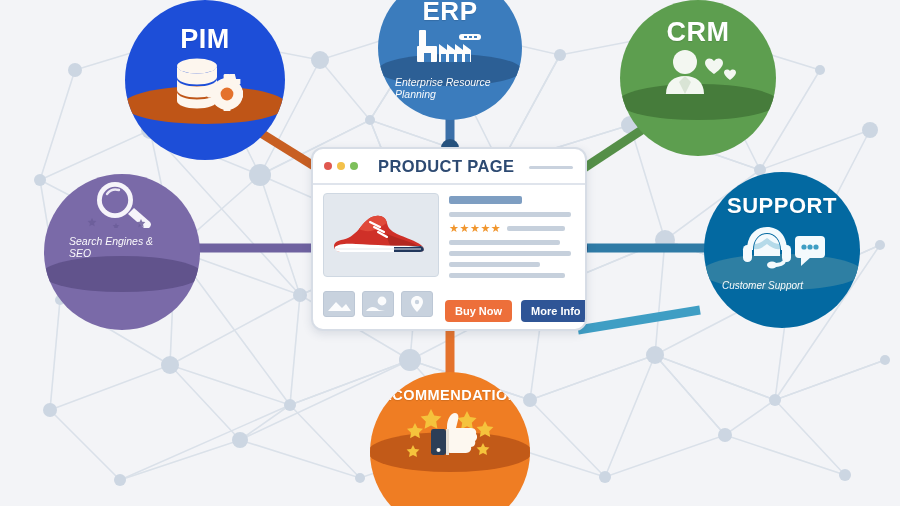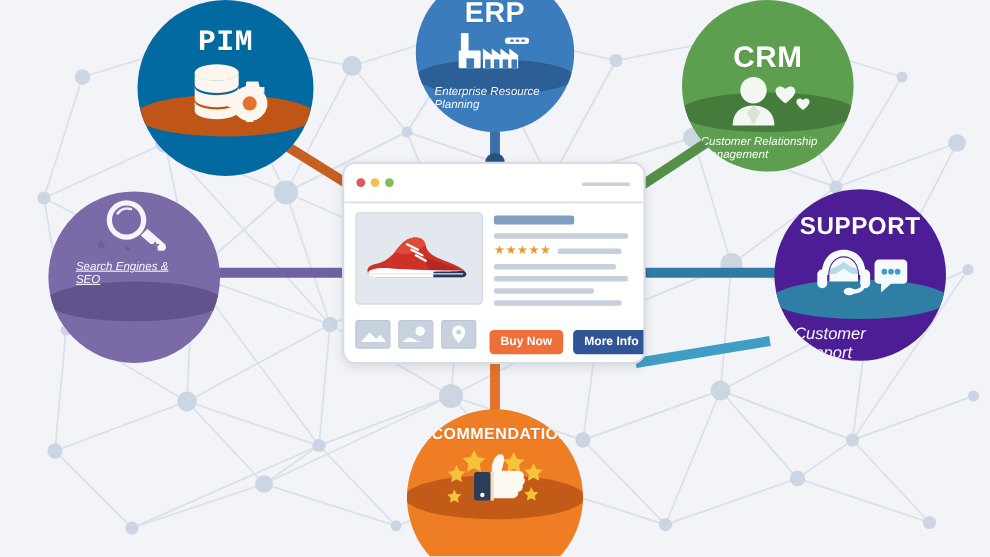--- a/index.html
+++ b/index.html
@@ -139,20 +139,21 @@
   <div class="hub" style="left:568px;top:238px;width:20px;height:20px;"></div>
   <div class="hub" style="left:441px;top:313px;width:18px;height:18px;"></div>
 
   <div id="card">
     <div id="titlebar">
       <div class="dots">
         <span class="dot" style="background:#e0584f"></span>
         <span class="dot" style="background:#f3c14a"></span>
         <span class="dot" style="background:#7dbf5a"></span>
       </div>
+      <div id="cardtitle">PRODUCT PAGE</div>
       <div id="titlerule"></div>
     </div>
 
     <div id="cardbody">
       <div id="heroimg">
         <svg viewBox="0 0 114 82" width="114" height="82">
           <g>
             <path d="M18,58 C14,58 10,56 10,52 C10,49 13,47 17,46 C24,45 30,41 35,35
                      C40,29 44,23 52,22 C58,21 62,24 63,29 C64,34 67,37 73,40
                      C82,44 92,47 97,51 C101,54 101,58 96,58 Z" fill="#cf3028"></path>
@@ -207,21 +208,21 @@
         </svg>
       </div>
     </div>
 
     <div id="btnrow">
       <div class="btn" id="buynow">Buy Now</div>
       <div class="btn" id="moreinfo">More Info</div>
     </div>
   </div>
 
-  <div class="node" style="left:125px;top:0px;width:160px;height:160px;background:#0369a1;font-family:Liberation Mono, monospace;">
+  <div class="node" style="left:125px;top:0px;width:160px;height:160px;background:#1d4ed8;">
     <div class="ellipse" style="left:-2px;top:86px;width:164px;height:38px;background:#bf5517;"></div>
     <div class="title" style="font-size:27px;margin-top:26px;">PIM</div>
     <div class="icon" style="margin-top:4px;">
       <svg viewBox="0 0 76 54" width="76" height="54">
         <g fill="#fdf6ee">
           <ellipse cx="30" cy="9" rx="20" ry="7.5"></ellipse>
           <path d="M10,9 L10,20 C10,24 19,27.5 30,27.5 C41,27.5 50,24 50,20 L50,9
                    C50,13 41,16.5 30,16.5 C19,16.5 10,13 10,9 Z"></path>
           <path d="M10,22 L10,33 C10,37 19,40.5 30,40.5 C41,40.5 50,37 50,33 L50,22
                    C50,26 41,29.5 30,29.5 C19,29.5 10,26 10,22 Z"></path>
@@ -268,35 +269,34 @@
           <rect x="54" y="8" width="3" height="2"></rect>
           <rect x="59" y="8" width="3" height="2"></rect>
         </g>
       </svg>
     </div>
     <div class="sub" style="font-size:10.5px;margin-top:4px;width:110px;">Enterprise Resource Planning</div>
   </div>
 
   <div class="node" style="left:620px;top:0px;width:156px;height:156px;background:#5d9e4f;">
     <div class="ellipse" style="left:-2px;top:84px;width:160px;height:36px;background:#467c3b;"></div>
-    <div class="title" style="font-size:27px;margin-top:39px;">CRM</div>
+    <div class="title" style="font-size:27px;margin-top:19px;">CRM</div>
     <div class="icon" style="margin-top:3px;">
       <svg viewBox="0 0 80 46" width="80" height="46">
         <g fill="#f3f7f1">
           <circle cx="27" cy="13" r="12"></circle>
           <path d="M8,45 C8,33 16,27 27,27 C38,27 46,33 46,45 Z"></path>
         </g>
         <path d="M27,27 L33,33 L27,45 L21,33 Z" fill="#d9e4d5"></path>
         <path d="M56,12 C53,8 47,9 47,14 C47,19 56,25 56,25 C56,25 65,19 65,14
                  C65,9 59,8 56,12 Z" fill="#f3f7f1"></path>
         <path d="M72,22 C70,19.6 66,20.2 66,23.6 C66,27 72,31 72,31
                  C72,31 78,27 78,23.6 C78,20.2 74,19.6 72,22 Z" fill="#f3f7f1"></path>
       </svg>
     </div>
-    <div class="sub" style="font-size:10.5px;margin-top:3px;width:122px;">Customer Relationship Management</div>
   </div>
 
   <div class="node" style="left:44px;top:174px;width:156px;height:156px;background:#7a6aa8;">
     <div class="ellipse" style="left:-2px;top:82px;width:160px;height:36px;background:#61538c;"></div>
     <div class="icon" style="margin-top:4px;">
       <svg viewBox="0 0 74 50" width="74" height="50">
         <g fill="#f6f4fa">
           <path d="M43,36 l6,-6 l16,14 a4.3,4.3 0 0 1 -6,6 Z"></path>
           <circle cx="30" cy="22" r="18"></circle>
         </g>
@@ -305,24 +305,24 @@
         <g fill="#6b5d99" opacity=".85">
           <path d="M7,40 l1.3,2.7 l3,.4 l-2.2,2.1 .5,3 L7,46.8 L4.4,48.2 l.5,-3
                    l-2.2,-2.1 l3,-.4 z"></path>
           <path d="M56,41 l1.3,2.7 l3,.4 l-2.2,2.1 .5,3 L56,47.8 l-2.6,1.4 .5,-3
                    l-2.2,-2.1 l3,-.4 z"></path>
           <path d="M31,45 l1,2 l2.2,.3 l-1.6,1.6 .4,2.2 L31,50 l-2,1.1 .4,-2.2
                    l-1.6,-1.6 l2.2,-.3 z"></path>
         </g>
       </svg>
     </div>
-    <div class="sub" style="font-size:10.5px;margin-top:3px;width:106px;text-decoration:underline;">Search Engines &amp; SEO</div>
-  </div>
-
-  <div class="node" style="left:704px;top:172px;width:156px;height:156px;background:#4c1d95;">
+    <div class="sub" style="font-size:10.5px;margin-top:3px;width:106px;">Search Engines &amp; SEO</div>
+  </div>
+
+  <div class="node" style="left:704px;top:172px;width:156px;height:156px;background:#0369a1;">
     <div class="ellipse" style="left:-2px;top:82px;width:160px;height:36px;background:#2e7fa3;"></div>
     <div class="title" style="font-size:22px;margin-top:23px;">SUPPORT</div>
     <div class="icon" style="margin-top:5px;">
       <svg viewBox="0 0 86 48" width="86" height="48">
         <g fill="#f4fafd">
           <path d="M8,28 C8,14 16,5 28,5 C40,5 48,14 48,28 L42,28
                    C42,18 36,11 28,11 C20,11 14,18 14,28 Z"></path>
           <rect x="4" y="23" width="9" height="17" rx="4.3"></rect>
           <rect x="43" y="23" width="9" height="17" rx="4.3"></rect>
           <path d="M28,12 C36,12 41,19 41,27 L41,34 L15,34 L15,27 C15,19 20,12 28,12 Z"></path>
@@ -333,21 +333,21 @@
         </g>
         <path d="M15,27 C20,28 24,25 28,22 C32,25 36,28 41,27 L41,22
                  C36,22 32,19 28,16 C24,19 20,22 15,22 Z" fill="#3f9ec4" opacity=".35"></path>
         <g fill="#3f9ec4">
           <circle cx="65" cy="25" r="2.6"></circle>
           <circle cx="71" cy="25" r="2.6"></circle>
           <circle cx="77" cy="25" r="2.6"></circle>
         </g>
       </svg>
     </div>
-    <div class="sub" style="font-size:15px;margin-top:20px;width:120px;">Customer Support</div>
+    <div class="sub" style="font-size:10px;margin-top:6px;width:120px;">Customer Support</div>
   </div>
 
   <div class="node" style="left:370px;top:372px;width:160px;height:160px;background:#ef7d23;">
     <div class="ellipse" style="left:-2px;top:60px;width:164px;height:40px;background:#c25a18;"></div>
     <div class="title" style="font-size:14.5px;margin-top:16px;">RECOMMENDATIONS</div>
     <div class="icon" style="margin-top:2px;">
       <svg viewBox="0 0 110 56" width="110" height="56">
         <g fill="#f5c33c">
           <path d="M36,4 l3.2,6.5 l7.2,1 l-5.2,5.1 1.2,7.2 L36,20.4 l-6.4,3.4
                    1.2,-7.2 l-5.2,-5.1 7.2,-1 z"></path>

